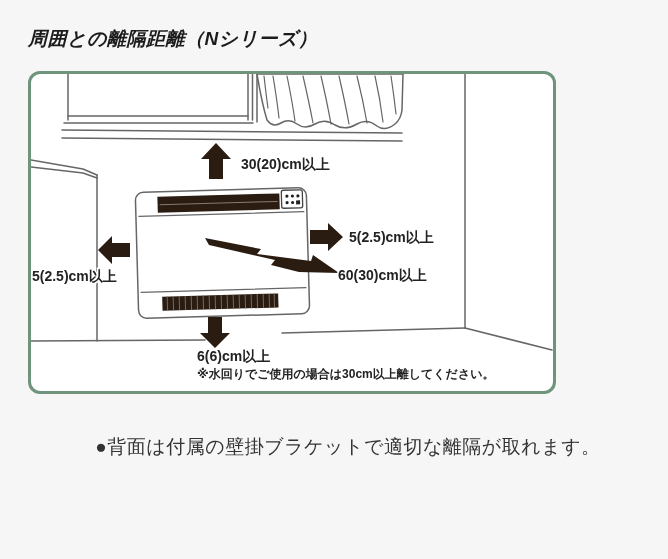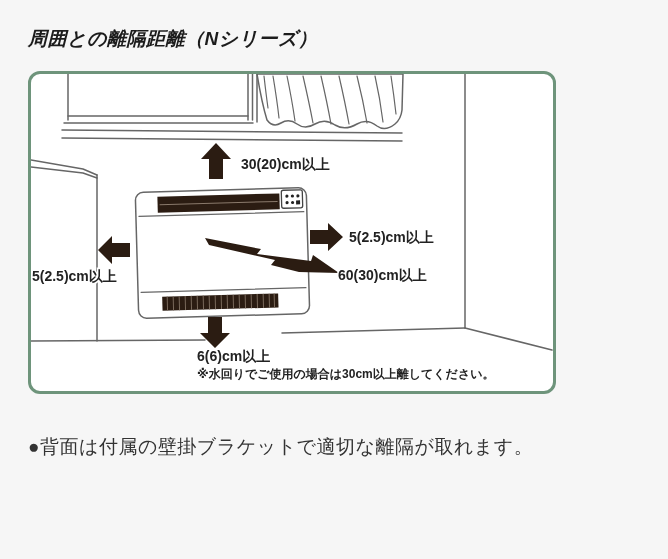--- a/index.html
+++ b/index.html
@@ -31,21 +31,21 @@
     paint-order:stroke;stroke:#ffffff;stroke-width:3px;
   }
   .dnote{
     font-family:"Liberation Sans","DejaVu Sans",sans-serif;
     font-weight:bold;font-size:12px;fill:#222;
     paint-order:stroke;stroke:#ffffff;stroke-width:3px;
   }
   .footnotes{margin-top:40px;}
   .footnote{
     font-size:19px;color:#333;margin:0 0 17px 0;
-    letter-spacing:.5px;line-height:1.35;
+    letter-spacing:.5px;line-height:1.35;text-align:center;
   }
 </style>
 </head>
 <body>
 
 <div class="wrap">
   <h1 class="page-title">周囲との離隔距離（Nシリーズ）</h1>
 
   <div class="diagram-box">
     <svg width="522" height="317" viewBox="0 0 522 317">

